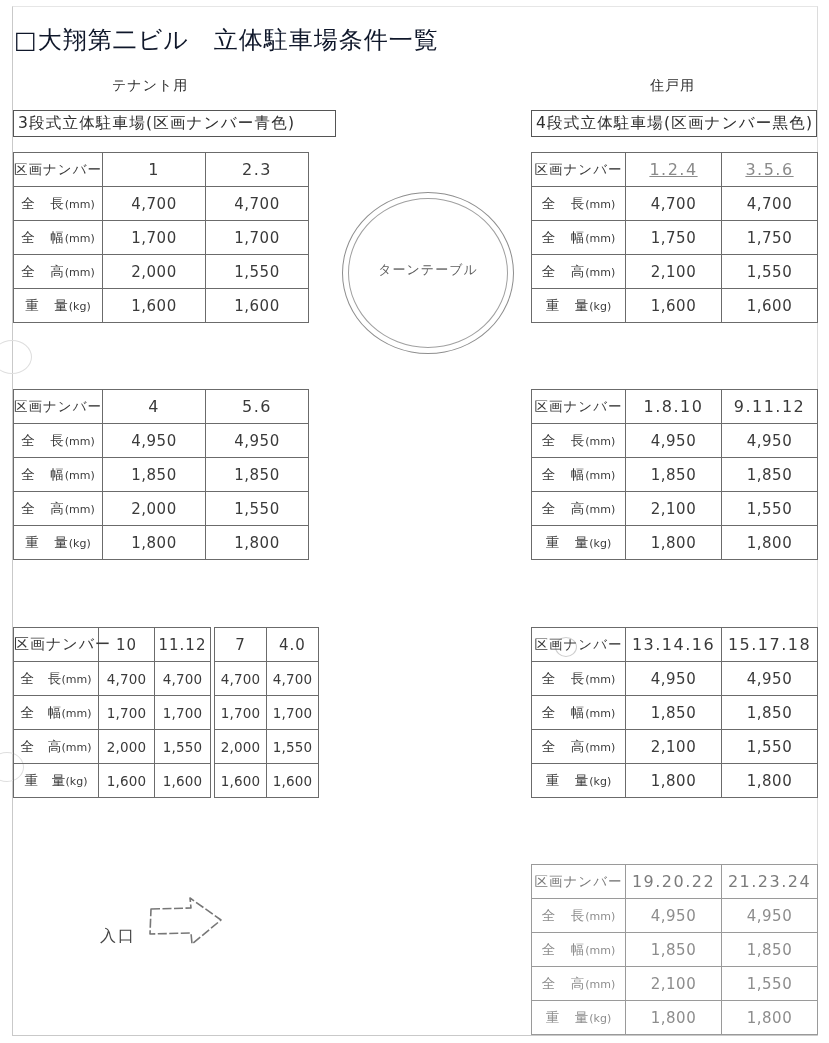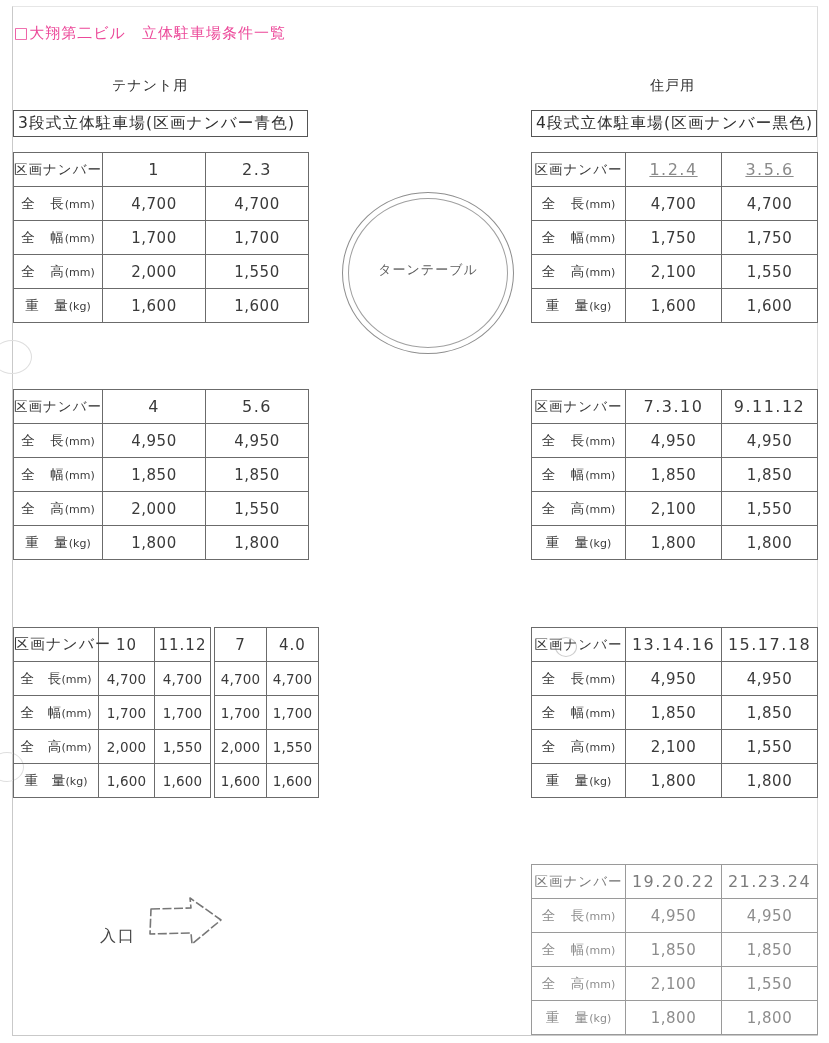--- a/index.html
+++ b/index.html
@@ -23,23 +23,23 @@
     border-left: 1px solid #c9c9c9;
     border-top: 1px solid #e6e6e6;
     border-right: 1px solid #dcdcdc;
     border-bottom: 1px solid #c9c9c9;
     pointer-events: none;
   }
 
   .doc-title {
     position: absolute;
     left: 14px; top: 24px;
-    font-size: 15px;
+    font-size: 24px;
     letter-spacing: 1px;
-    color: #ec4899;
+    color: #0f172a;
     white-space: nowrap;
   }
 
   .section-heading {
     position: absolute;
     font-size: 14px;
     letter-spacing: 1px;
     color: #2e2e2e;
     white-space: nowrap;
   }
@@ -49,21 +49,21 @@
   .type-box {
     position: absolute;
     border: 1.4px solid #555;
     font-size: 15.5px;
     letter-spacing: 1.2px;
     color: #2e2e2e;
     display: flex; align-items: center;
     padding: 0 4px;
     white-space: nowrap;
   }
-  .type-box.left  { left: 13px;  top: 110px; width: 295px; height: 27px; }
+  .type-box.left  { left: 13px;  top: 110px; width: 323px; height: 27px; }
   .type-box.right { left: 531px; top: 110px; width: 286px; height: 27px; }
 
   
   .spec-table {
     position: absolute;
     border-collapse: collapse;
     table-layout: fixed;
     background: transparent;
   }
   .spec-table td {
@@ -338,21 +338,21 @@
 
 <table class="spec-table" style="left:531px; top:389px; width:286px;">
   <colgroup>
       <col style="width:94px">
       <col style="width:96px">
       <col style="width:96px">
     </colgroup>
   <tbody>
     <tr>
       <td class="hdr rowlabel">区画ナンバー</td>
-      <td class="hdr">7.3.10</td>
+      <td class="hdr">1.8.10</td>
       <td class="hdr">9.11.12</td>
     </tr>
     <tr>
       <td class="rowlabel"><span>全　長</span><span class="unit">(mm)</span></td>
       <td>4,950</td>
       <td>4,950</td>
     </tr>
     <tr>
       <td class="rowlabel"><span>全　幅</span><span class="unit">(mm)</span></td>
       <td>1,850</td>

